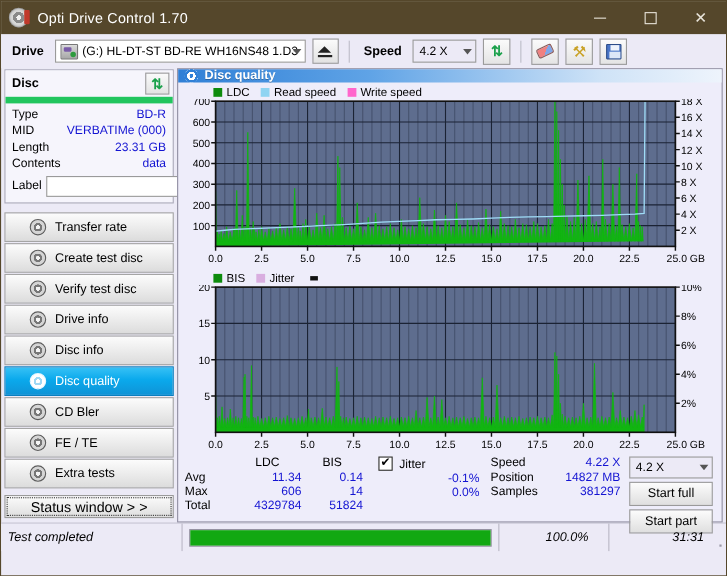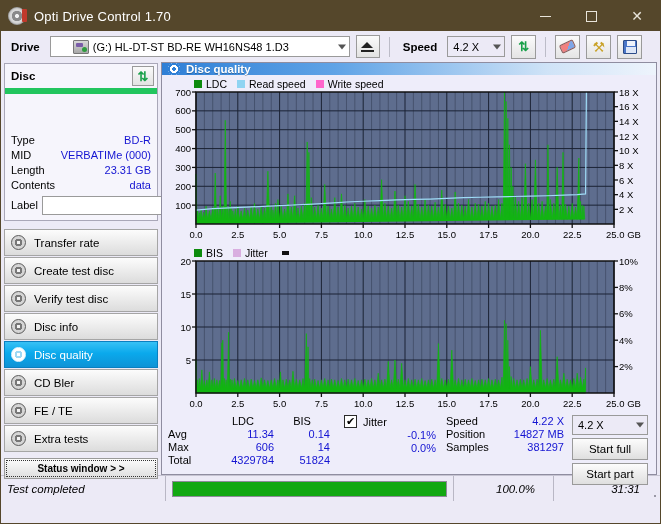--- a/index.html
+++ b/index.html
@@ -53,22 +53,22 @@
   .menu-item { padding:2px 11px; font-size:12px; color:#000; }
   .menu-item u { text-decoration:underline; }
 
   
   .toolbar {
     height:31px; background:#eceaf6; display:flex; align-items:center;
     padding:0 6px; gap:6px;
   }
   .tb-label { font-weight:bold; font-size:11.5px; color:#000; padding:0 4px; }
   .drive-combo {
-    flex:0 0 auto; width:300px; height:21px; background:#fff;
-    border:1px solid #9a9a9a; display:flex; align-items:center; padding:0 20px;
+    flex:0 0 auto; width:228px; height:21px; background:#fff;
+    border:1px solid #9a9a9a; display:flex; align-items:center; padding:0 2px;
     position:relative;
   }
   .drive-ico {
     width:16px; height:14px; margin:0 4px 0 2px;
     background:linear-gradient(#d8d8d8,#a8a8a8); border:1px solid #777; border-radius:1px;
     position:relative; flex:0 0 auto;
   }
   .drive-ico::before{
     content:""; position:absolute; left:2px; top:2px; width:7px; height:4px;
     background:#7a5ca8; border-radius:1px;
@@ -116,61 +116,61 @@
   }
   .panel-head {
     display:flex; align-items:center; justify-content:space-between;
     padding:2px 3px 2px 6px; background:#f6f5fc; border-bottom:6px solid #22c55e;
   }
   .panel-head .ph-title { font-weight:bold; font-size:11.5px; }
   .panel-btn {
     width:22px;height:20px;background:linear-gradient(#fafafa,#e3e3e3);
     border:1px solid #9a9a9a;display:flex;align-items:center;justify-content:center;
   }
-  .disc-rows { padding:3px 6px 5px 6px;margin-top:36px; }
+  .disc-rows { padding:3px 6px 5px 6px; }
   .disc-row { display:flex; justify-content:space-between; align-items:center; line-height:15px; font-size:11px; }
   .disc-key { color:#000; }
   .disc-val { color:#1414d2; }
   .label-row { display:flex; align-items:center; gap:4px; margin-top:2px; }
   .label-input {
     flex:1; height:19px; background:#fff; border:1px solid #9a9a9a;
   }
   .cd-glyph {
     width:15px;height:15px;border-radius:50%;
     background:radial-gradient(circle,#fff 0 18%, #cbbb55 19% 45%, #e9e08a 46% 78%, #b5a63f 79% 100%);
     border:1px solid #8a7d30;
   }
 
   .navlist { margin-top:8px; }
   .navbtn {
     height:27px; margin-bottom:1px;
     background:linear-gradient(#fcfcfc,#dcdcdc);
     border:1px solid #a5a5a5;
-    display:flex; align-items:center; padding-left:6px; gap:8px;
+    display:flex; align-items:center; padding-left:22px; gap:8px;
     font-size:11.5px; color:#000;
   }
   .navbtn.active {
     background:linear-gradient(#37c1f5,#0aa9ec 45%,#0f93d6);
     border:1px solid #0a7fc0; color:#fff;
   }
   .nav-ico {
     width:15px;height:15px;border-radius:50%;flex:0 0 auto;
     background:radial-gradient(circle,#f4f4f4 0 20%, #777 21% 42%, #d5d5d5 43% 74%, #6a6a6a 75% 100%);
     border:1px solid #5c5c5c;
   }
   .navbtn.active .nav-ico {
     background:radial-gradient(circle,#ffffff 0 20%, #9fd8f4 21% 42%, #ffffff 43% 74%, #bfe5fa 75% 100%);
     border:1px solid #eaf7ff;
   }
   .statuswin {
     margin-top:6px; height:21px;
     background:linear-gradient(#fcfcfc,#dedede);
     border:1px solid #9a9a9a; outline:1px dotted #333; outline-offset:-3px;
     display:flex;align-items:center;justify-content:center;
-    font-weight:bold;font-size:10px;
+    font-weight:normal;font-size:13px;
   }
 
   
   .rightcol { flex:1; padding:0 3px 0 0; min-width:0; }
   .tabpanel { border:1px solid #8f8da0; background:#eeedfa; height:100%; display:flex; flex-direction:column; }
   .tabhead {
     height:18px; background:linear-gradient(90deg,#2f7fd6 0%,#5fa3e6 35%,#cfe3f7 78%,#eef4fc 100%);
     display:flex; align-items:center; gap:6px; padding-left:6px;
   }
   .tabhead-ico {
@@ -328,20 +328,24 @@
           <span class="nav-ico"></span>
           <span>Transfer rate</span>
         </div>
         <div class="navbtn">
           <span class="nav-ico"></span>
           <span>Create test disc</span>
         </div>
         <div class="navbtn">
           <span class="nav-ico"></span>
           <span>Verify test disc</span>
+        </div>
+        <div class="navbtn">
+          <span class="nav-ico"></span>
+          <span>Drive info</span>
         </div>
         <div class="navbtn">
           <span class="nav-ico"></span>
           <span>Disc info</span>
         </div>
         <div class="navbtn active">
           <span class="nav-ico"></span>
           <span>Disc quality</span>
         </div>
         <div class="navbtn">

